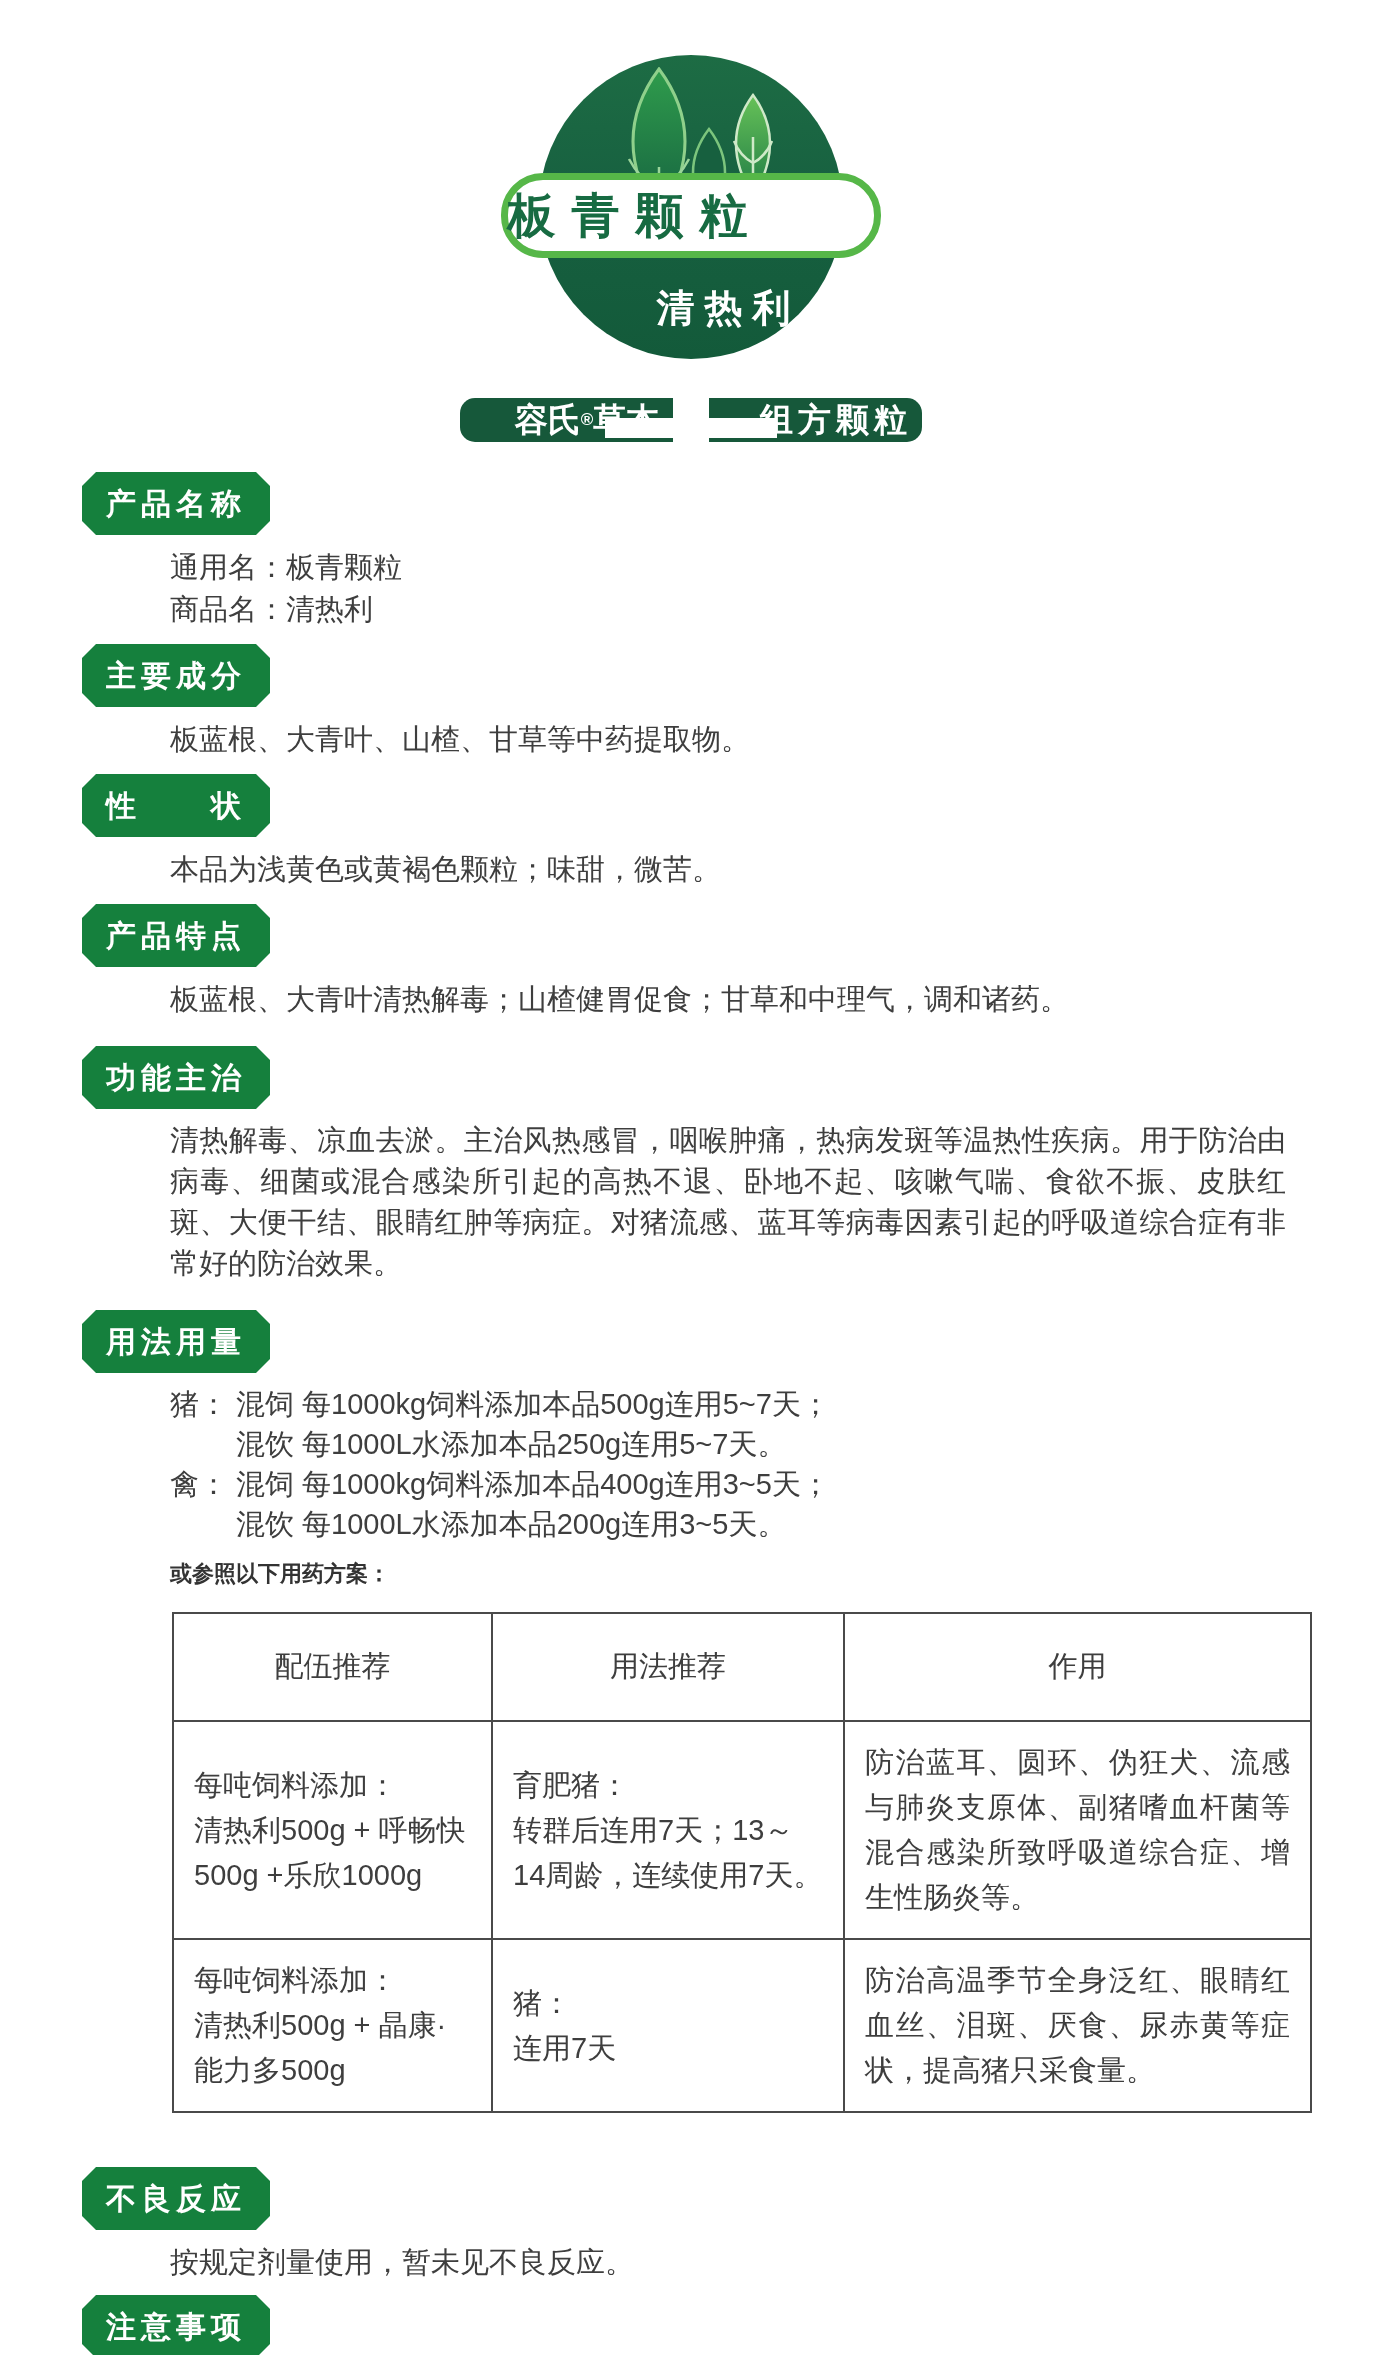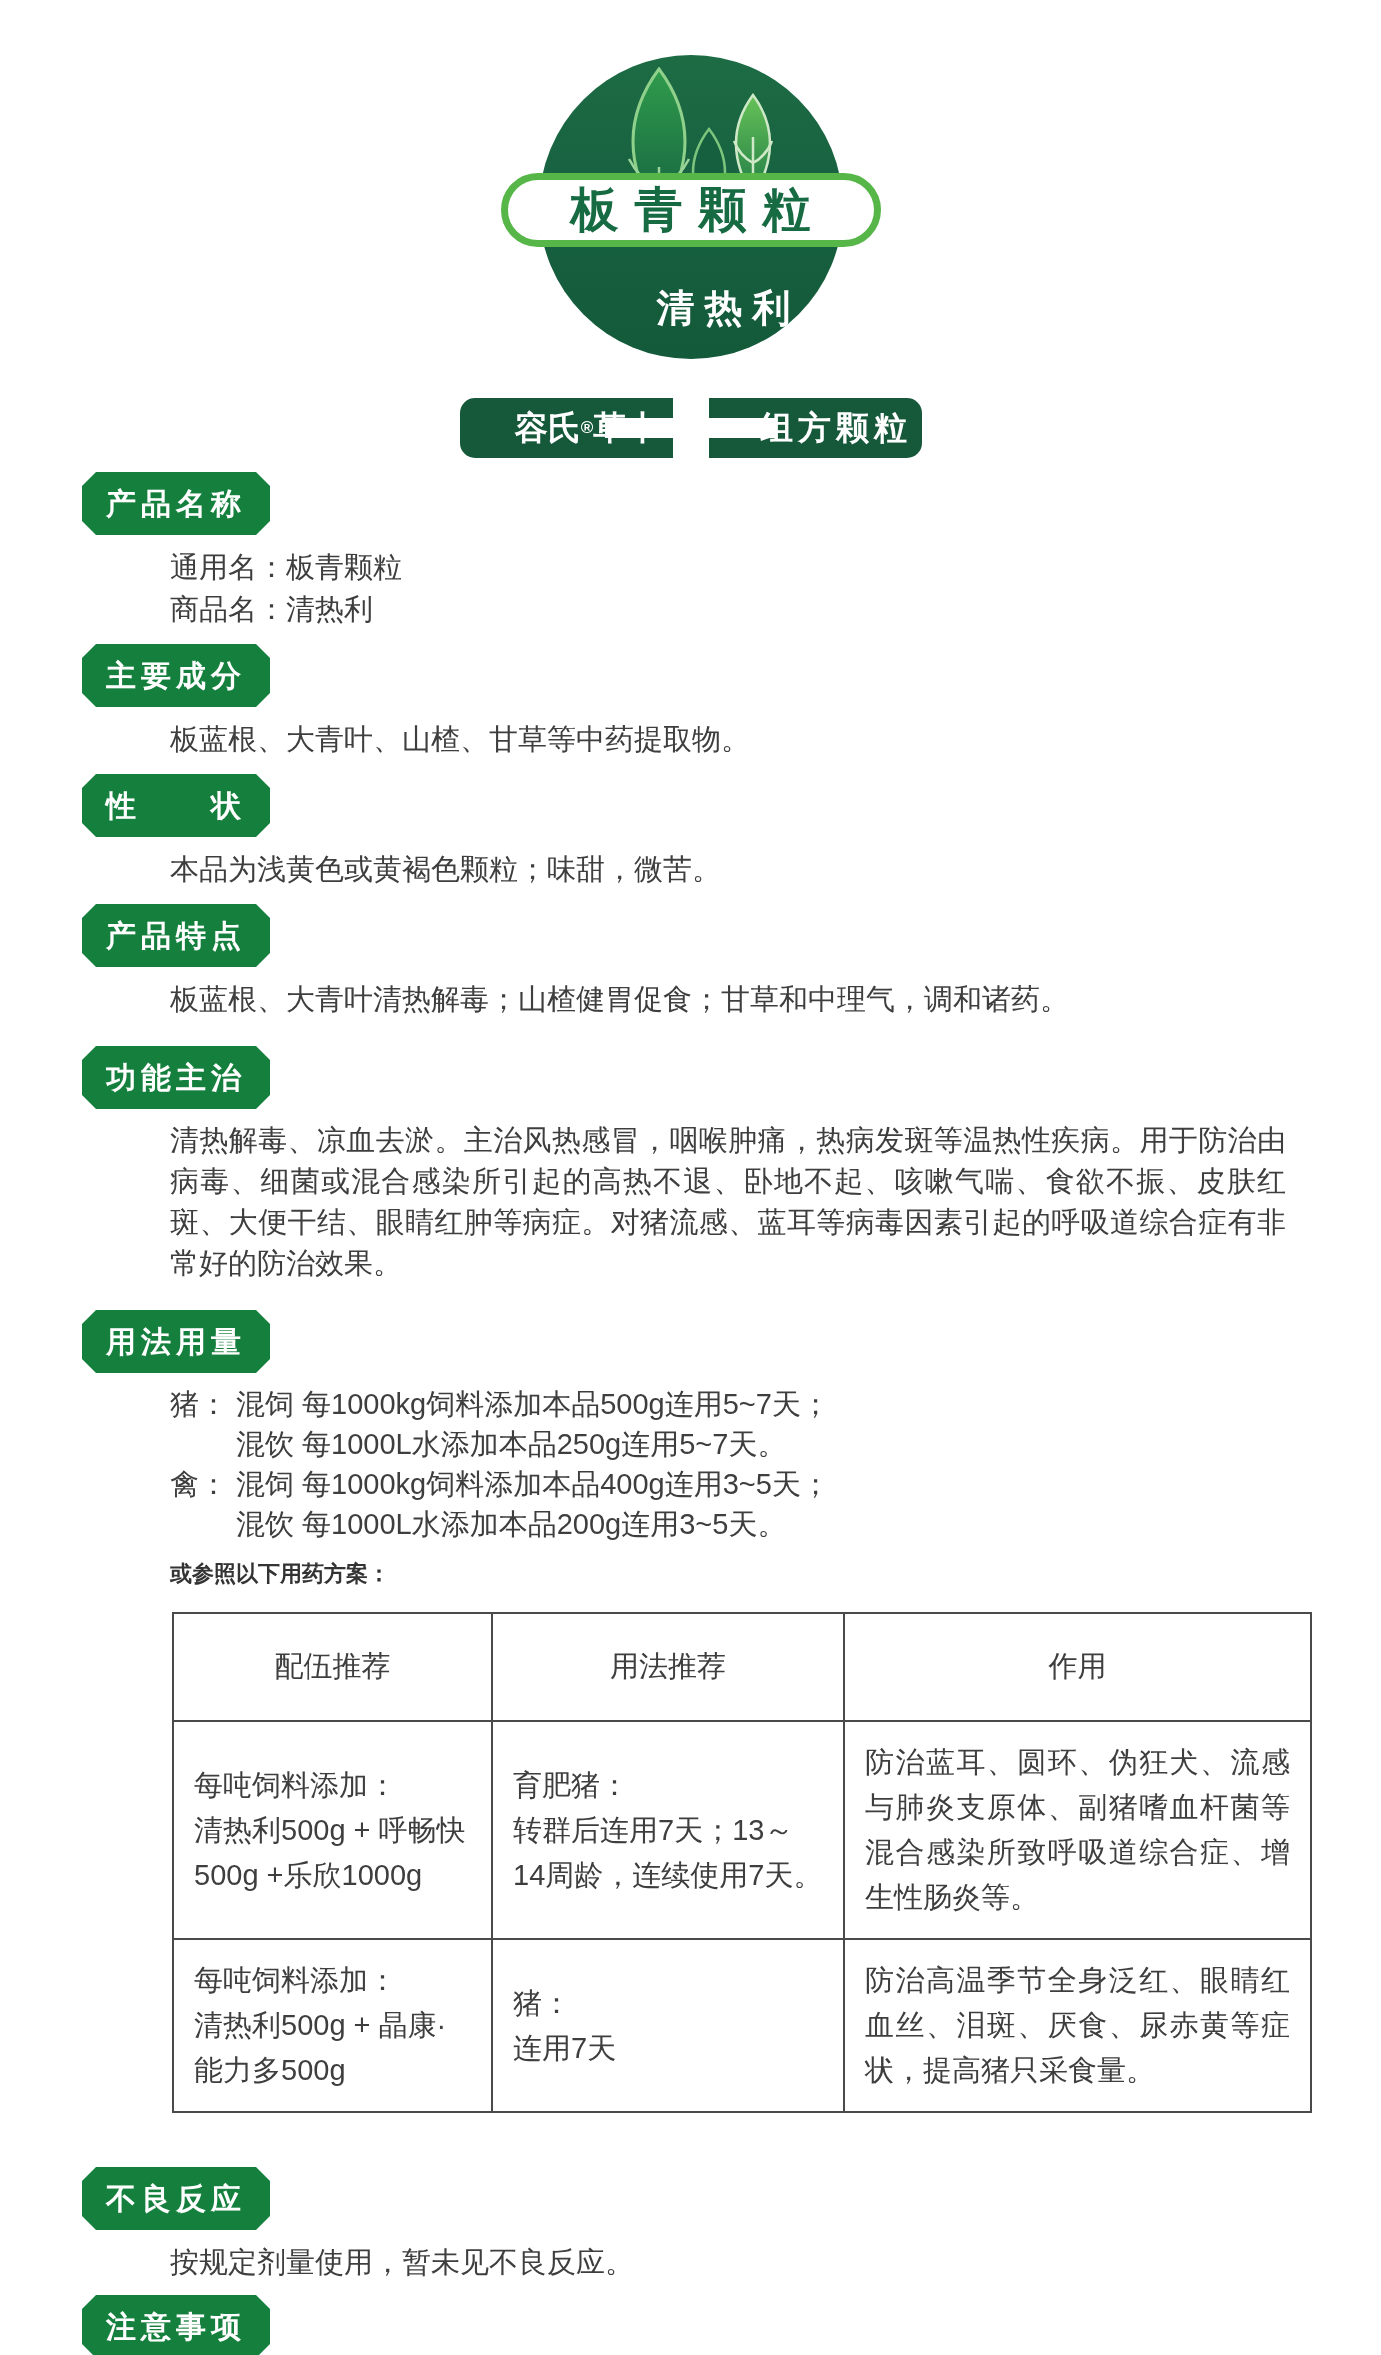--- a/index.html
+++ b/index.html
@@ -13,41 +13,41 @@
 
   
   .logo { position: relative; width: 380px; height: 306px; margin: 55px auto 0 auto; }
   .logo-circle {
     position: absolute; left: 38px; top: 0; width: 304px; height: 304px;
     border-radius: 50%;
     background: linear-gradient(180deg, #1d6c44 0%, #176040 48%, #135a3a 100%);
   }
   .leaves { position: absolute; left: 50%; top: 12px; transform: translateX(-50%); z-index: 1; }
   .logo-band {
-    position: absolute; left: 0; right: 0; top: 118px; height: 74px; z-index: 3;
+    position: absolute; left: 0; right: 0; top: 118px; height: 85px; z-index: 3;
     background: #ffffff; border: 7px solid #56b748; border-radius: 42px;
-    display: flex; align-items: center; justify-content: center;
+    display: flex; align-items: center; justify-content: flex-start;
   }
   .logo-band span {
     font-size: 48px; font-weight: bold; color: #176b42;
     letter-spacing: 16px; margin-right: -16px; white-space: nowrap;
   }
   .logo-brand {
     position: absolute; left: 38px; top: 228px; width: 304px; z-index: 2;
     text-align: center; color: #ffffff; font-size: 38px; font-weight: bold;
     letter-spacing: 10px; margin-right: -10px;
   }
 
   
   .banner {
     position: relative; width: 462px; height: 60px; margin: 37px auto 0 auto;
     display: flex; justify-content: space-between;
   }
   .banner-box {
-    background: #16583a; color: #ffffff; height: 60px; width: 213px;
+    background: #16583a; color: #ffffff; height: 44px; width: 213px;
     display: flex; align-items: center; justify-content: center;
     font-size: 33px; font-weight: bold; white-space: nowrap; padding-left: 42px;
   }
   .banner-left { border-radius: 15px 0 0 15px; }
   .banner-right { border-radius: 0 15px 15px 0; letter-spacing: 5px; }
   .banner-left sup { font-size: 17px; vertical-align: super; line-height: 0; }
   .plus-bar {
     position: absolute; left: 50%; top: 50%; transform: translate(-50%, -50%);
     width: 172px; height: 20px; background: #ffffff; z-index: 2;
   }

